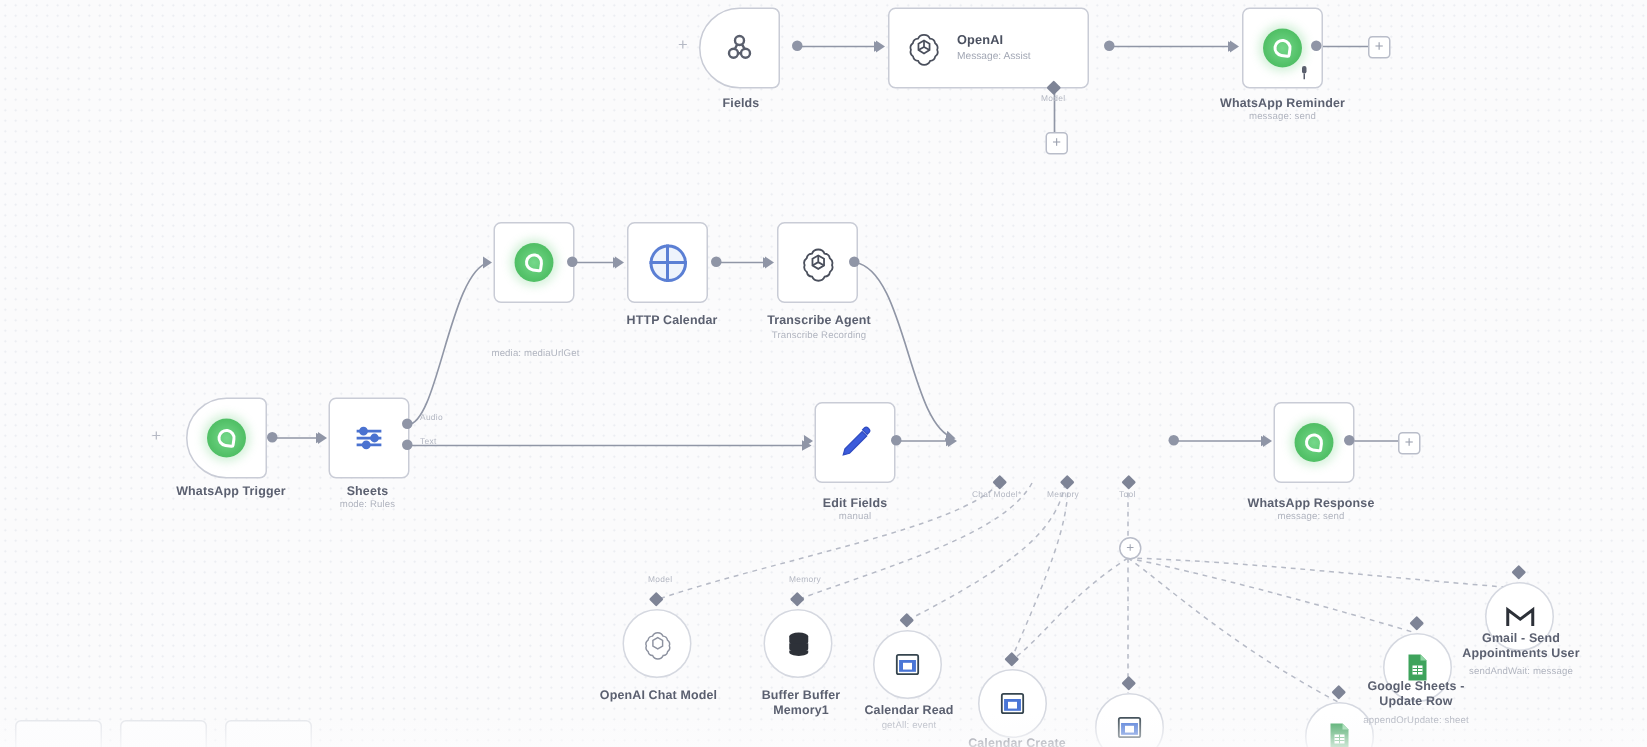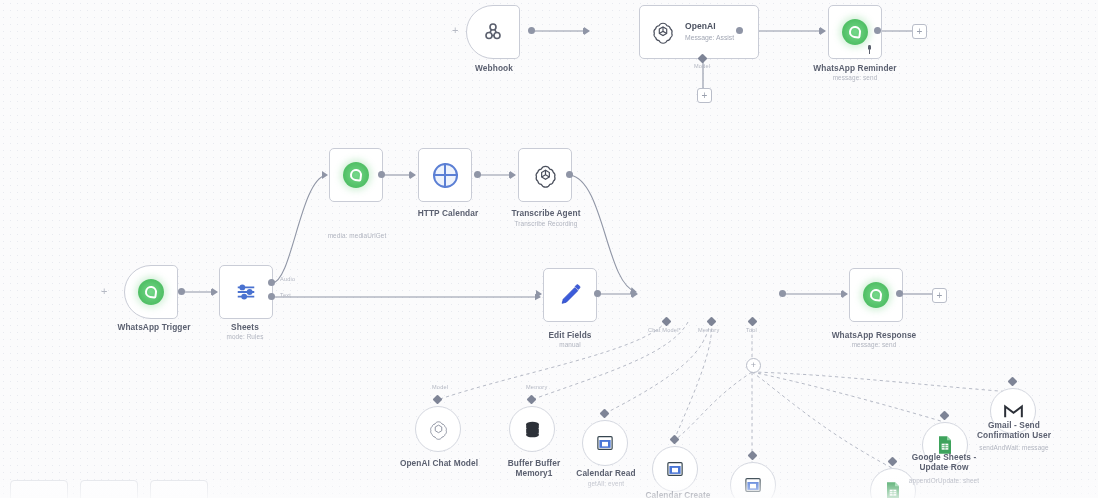--- a/index.html
+++ b/index.html
@@ -168,24 +168,24 @@
     <span class="icon">
       <svg width="24" height="24" viewBox="0 0 24 24" fill="none" stroke="#5a5f6d" stroke-width="1.6">
         <circle cx="8" cy="15.5" r="3"></circle>
           <circle cx="16" cy="15.5" r="3"></circle>
           <circle cx="12" cy="7" r="3"></circle>
         <path d="M10.5 9.6L8.8 12.8M13.6 9.4L15.4 12.6M11 15.5h2"></path>
       </svg>
     </span>
   </div>
   <div class="port" style="left:528px;top:27px;"></div>
-  <div class="label" style="left:446px;top:63px;width:96px;">Webhook</div>
+  <div class="label" style="left:446px;top:63px;width:96px;">Fields</div>
 
   <div class="arrowin" style="left:584px;top:27px;"></div>
-  <div class="node wide" style="left:592px;top:5px;width:120px;margin-left:47px;">
+  <div class="node wide" style="left:592px;top:5px;width:134px;">
     <span class="icon openai">
       <svg width="24" height="24" viewBox="0 0 24 24" fill="none" stroke="#4a4f5c" stroke-width="1.15">
         <path d="M12 3.2c-1.9 0-3.4 1.1-4 2.6-1.7.1-3.1 1.3-3.4 3-1.4 1-2 2.8-1.3 4.4-.6 1.6 0 3.4 1.4 4.4.3 1.7 1.7 2.9 3.4 3 .6 1.5 2.1 2.6 4 2.6s3.4-1.1 4-2.6c1.7-.1 3.1-1.3 3.4-3 1.4-1 2-2.8 1.3-4.4.6-1.6 0-3.4-1.4-4.4-.3-1.7-1.7-2.9-3.4-3-.6-1.5-2.1-2.6-4-2.6z"></path>
         <path d="M8.3 9.1l3.7-2.1 3.7 2.1v4.3l-3.7 2.2-3.7-2.2z"></path>
         <path d="M12 7v4.3l3.7 2.1M12 11.3L8.3 13.4"></path>
       </svg>
     </span>
     <span class="ntext">
       <span class="ntitle">OpenAI</span>
       <span class="nsub">Message: Assist</span>
@@ -389,21 +389,21 @@
 
   <div class="port diamond" style="left:1009px;top:378px;"></div>
   <div class="node round" style="left:990px;top:388px;">
     <span class="icon gmail">
       <svg width="21" height="15" viewBox="0 0 24 18" fill="none" stroke="#2c3038" stroke-width="2.4">
         <path d="M2 16V3l10 7.5L22 3v13"></path>
       </svg>
     </span>
   </div>
   <div class="label" style="left:952px;top:420px;width:124px;white-space:pre-line;">Gmail - Send
-Confirmation User</div>
+Appointments User</div>
   <div class="sublabel" style="left:952px;top:444px;width:124px;">sendAndWait: message</div>
 
   <div class="toolbar">
     <div class="tbtn"></div>
     <div class="tbtn"></div>
     <div class="tbtn"></div>
   </div>
 
   <div class="bottom-fade"></div>
 </div>

